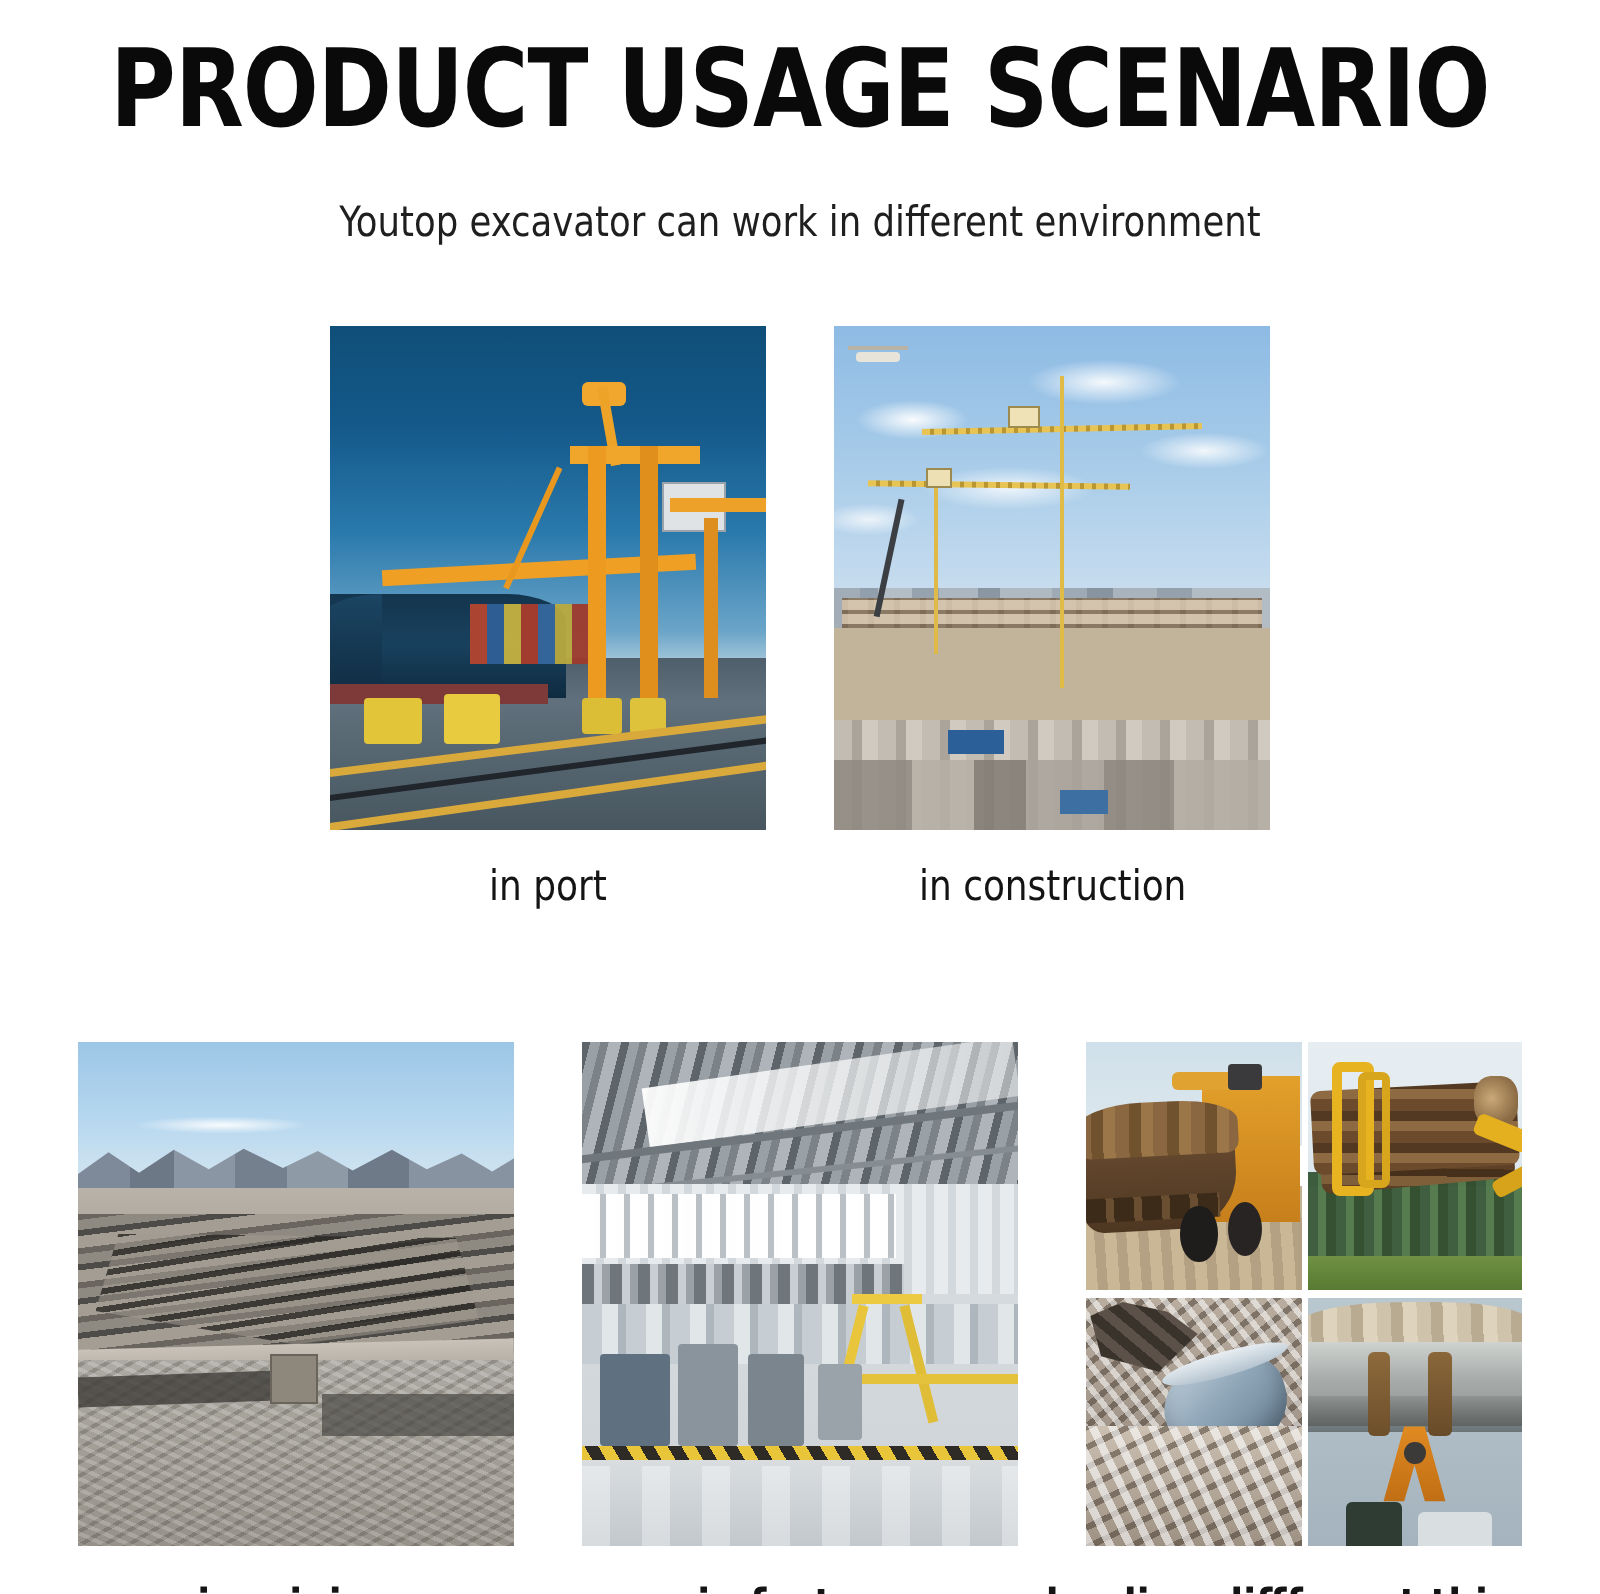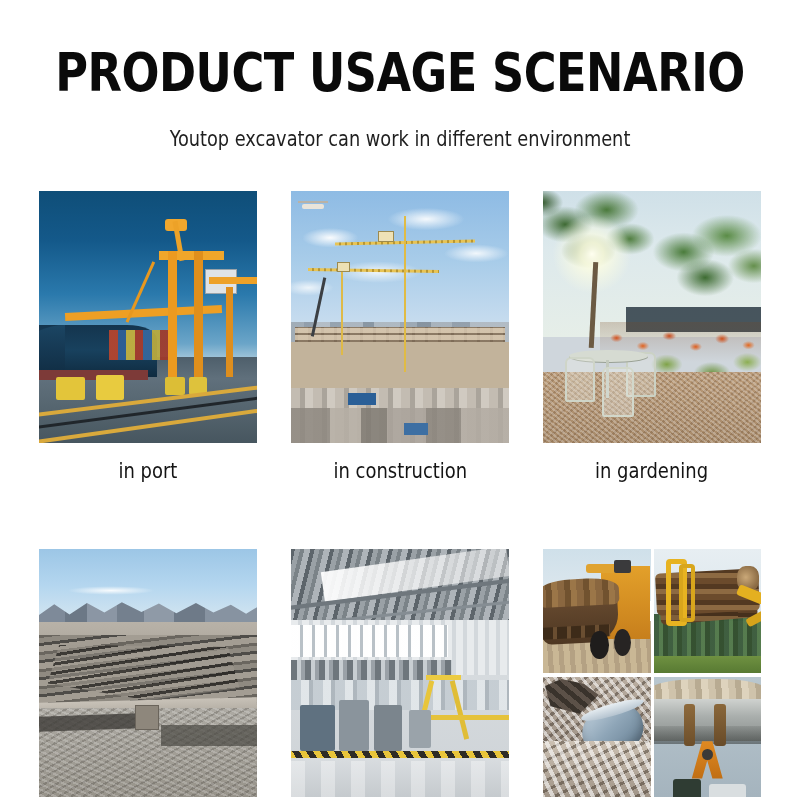--- a/index.html
+++ b/index.html
@@ -20,21 +20,20 @@
     width: 800px;
     height: 797px;
     position: relative;
     background: #ffffff;
   }
 
   
   .header {
     padding-top: 8px;
     text-align: center;
-    margin-top: 28px;
   }
   .title {
     font-family: "Liberation Sans Narrow", "DejaVu Sans Condensed", "Liberation Sans", sans-serif;
     font-weight: 700;
     font-size: 54px;
     line-height: 62px;
     letter-spacing: -0.5px;
     color: #0a0a0a;
     transform: scaleX(0.92);
     transform-origin: center center;
@@ -582,39 +581,20 @@
           <div class="lay c-cab2"></div>
           <div class="lay c-boom"></div>
           <div class="lay c-ground"></div>
           <div class="lay c-ground2"></div>
           <div class="lay c-blue-cont"></div>
           <div class="lay c-blue-cont2"></div>
         </div>
         <div class="caption">in construction</div>
       </div>
 
-      <div class="cell">
-        <div class="photo">
-          <div class="lay g-sky"></div>
-          <div class="lay g-tree2"></div>
-          <div class="lay g-tree1"></div>
-          <div class="lay g-sun"></div>
-          <div class="lay g-trunk"></div>
-          <div class="lay g-hedge"></div>
-          <div class="lay g-flowers"></div>
-          <div class="lay g-shrub"></div>
-          <div class="lay g-gravel"></div>
-          <div class="lay g-chair2"></div>
-          <div class="lay g-table"></div>
-          <div class="lay g-tleg"></div>
-          <div class="lay g-chair1"></div>
-          <div class="lay g-chair3"></div>
-        </div>
-        <div class="caption">in gardening</div>
-      </div>
 
     </div>
 
     <div class="row row-2">
 
       <div class="cell">
         <div class="photo">
           <div class="lay m-sky"></div>
           <div class="lay m-cloud"></div>
           <div class="lay m-mtn"></div>

